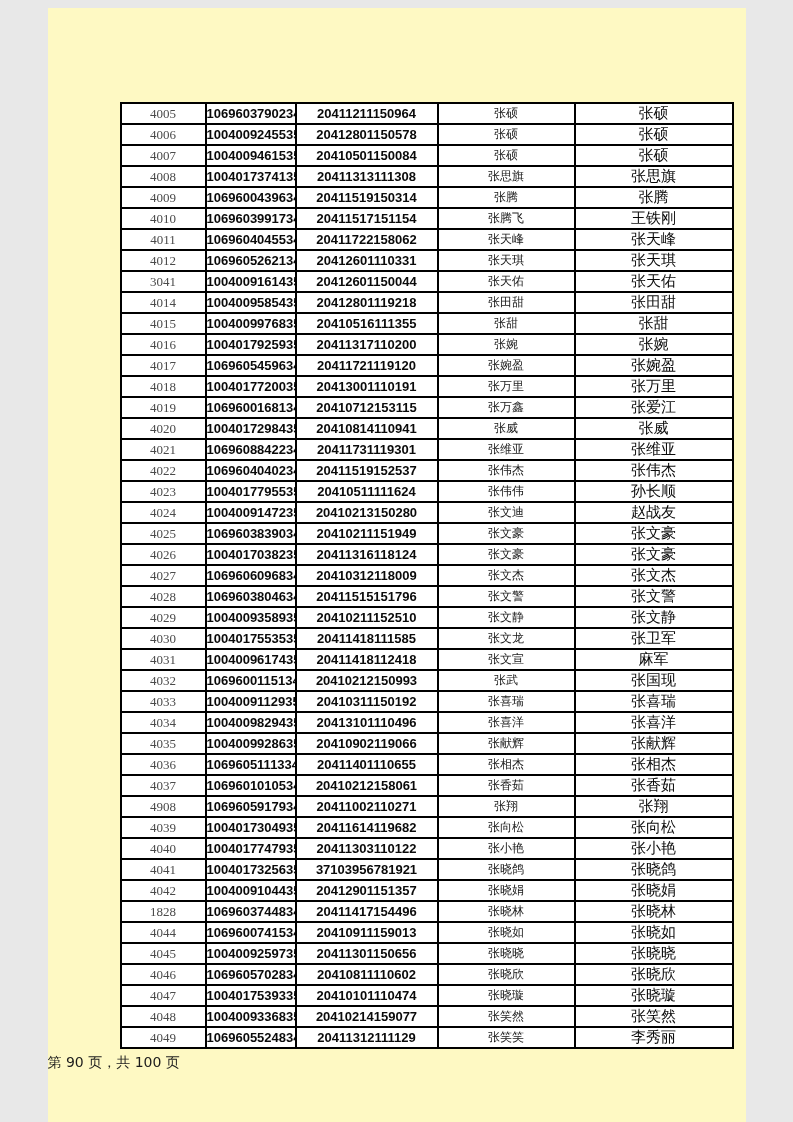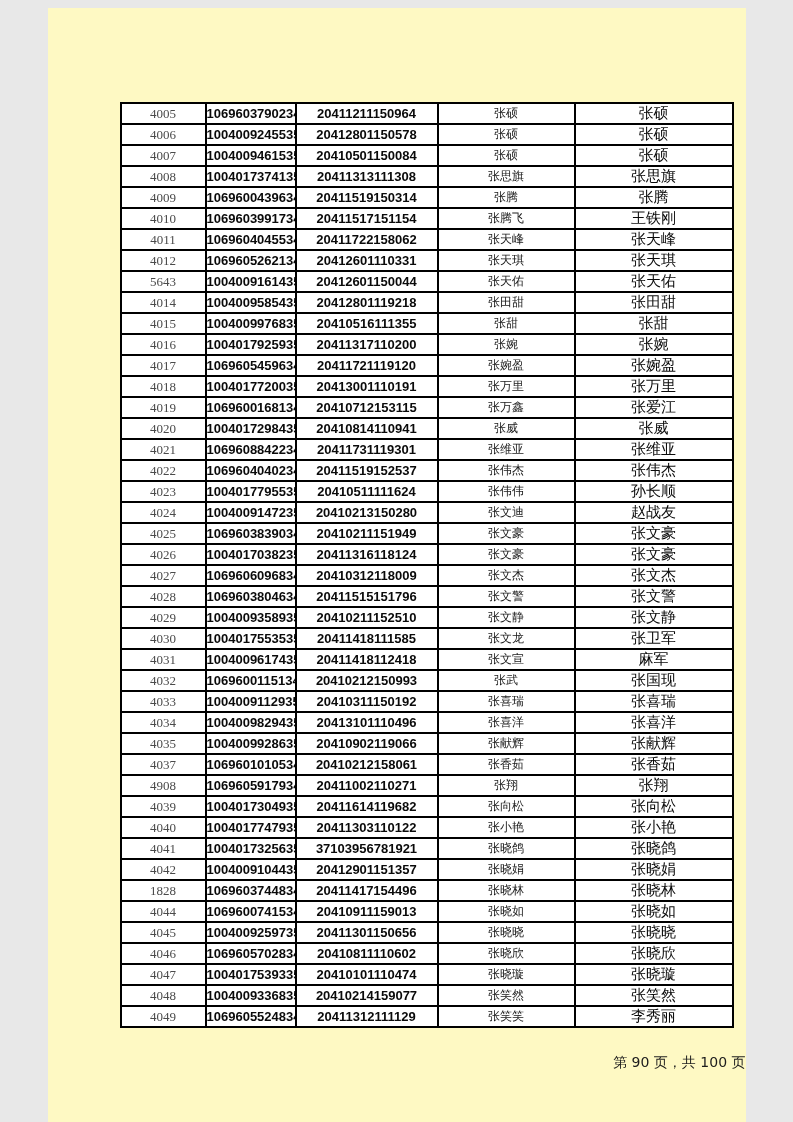--- a/index.html
+++ b/index.html
@@ -52,21 +52,21 @@
   td.c-name2 {
     font-family: "DejaVu Sans", sans-serif;
     font-size: 15px;
     color: #0a0a0a;
   }
   .footer {
     position: absolute;
     left: 0;
     top: 1046px;
     width: 100%;
-    text-align: right;
+    text-align: left;
     font-family: "DejaVu Sans", "Liberation Sans", sans-serif;
     font-size: 14px;
     color: #1c1c1c;
   }
 </style>
 </head>
 <body>
 
 <div class="page">
 
@@ -138,21 +138,21 @@
 
         <tr>
           <td class="c-seq">4012</td>
           <td class="c-id">1069605262134</td>
           <td class="c-id">20412601110331</td>
           <td class="c-name">张天琪</td>
           <td class="c-name2">张天琪</td>
         </tr>
 
         <tr>
-          <td class="c-seq">5643</td>
+          <td class="c-seq">3041</td>
           <td class="c-id">1004009161435</td>
           <td class="c-id">20412601150044</td>
           <td class="c-name">张天佑</td>
           <td class="c-name2">张天佑</td>
         </tr>
 
         <tr>
           <td class="c-seq">4014</td>
           <td class="c-id">1004009585435</td>
           <td class="c-id">20412801119218</td>
@@ -321,20 +321,27 @@
         </tr>
 
         <tr>
           <td class="c-seq">4035</td>
           <td class="c-id">1004009928635</td>
           <td class="c-id">20410902119066</td>
           <td class="c-name">张献辉</td>
           <td class="c-name2">张献辉</td>
         </tr>
 
+        <tr>
+          <td class="c-seq">4036</td>
+          <td class="c-id">1069605111334</td>
+          <td class="c-id">20411401110655</td>
+          <td class="c-name">张相杰</td>
+          <td class="c-name2">张相杰</td>
+        </tr>
 
         <tr>
           <td class="c-seq">4037</td>
           <td class="c-id">1069601010534</td>
           <td class="c-id">20410212158061</td>
           <td class="c-name">张香茹</td>
           <td class="c-name2">张香茹</td>
         </tr>
 
         <tr>

